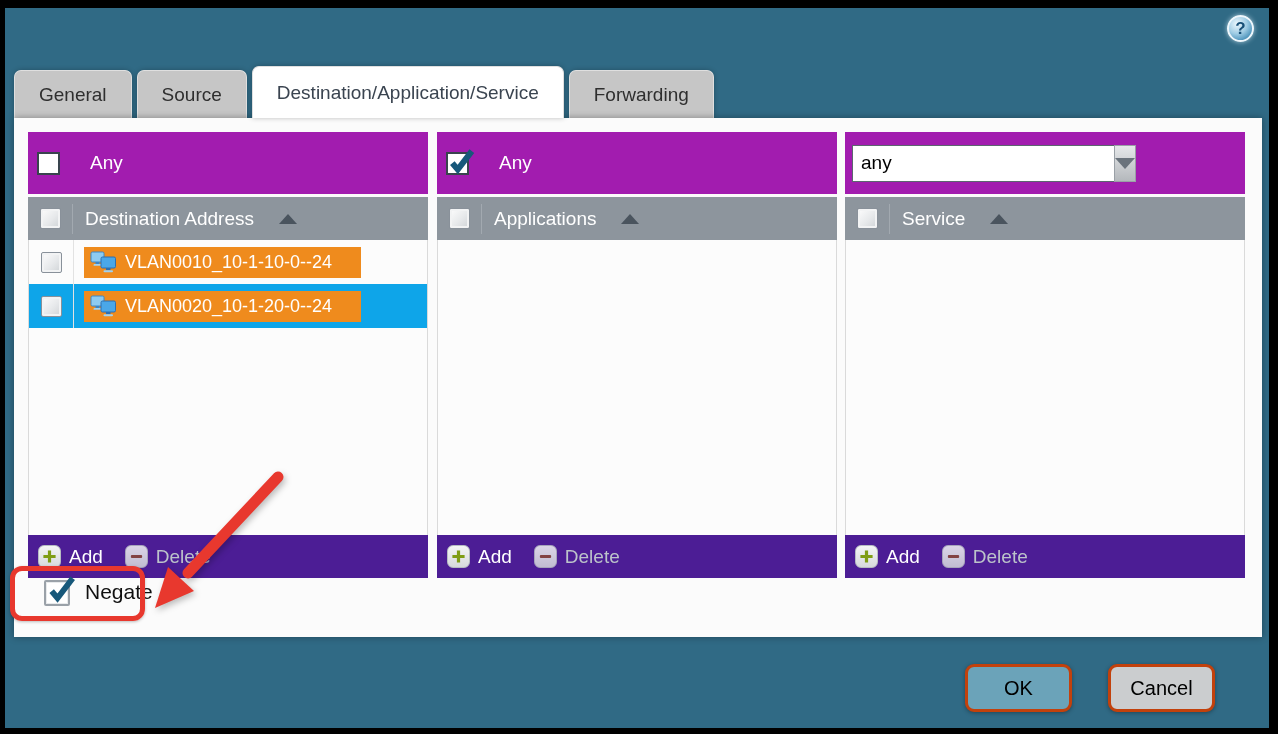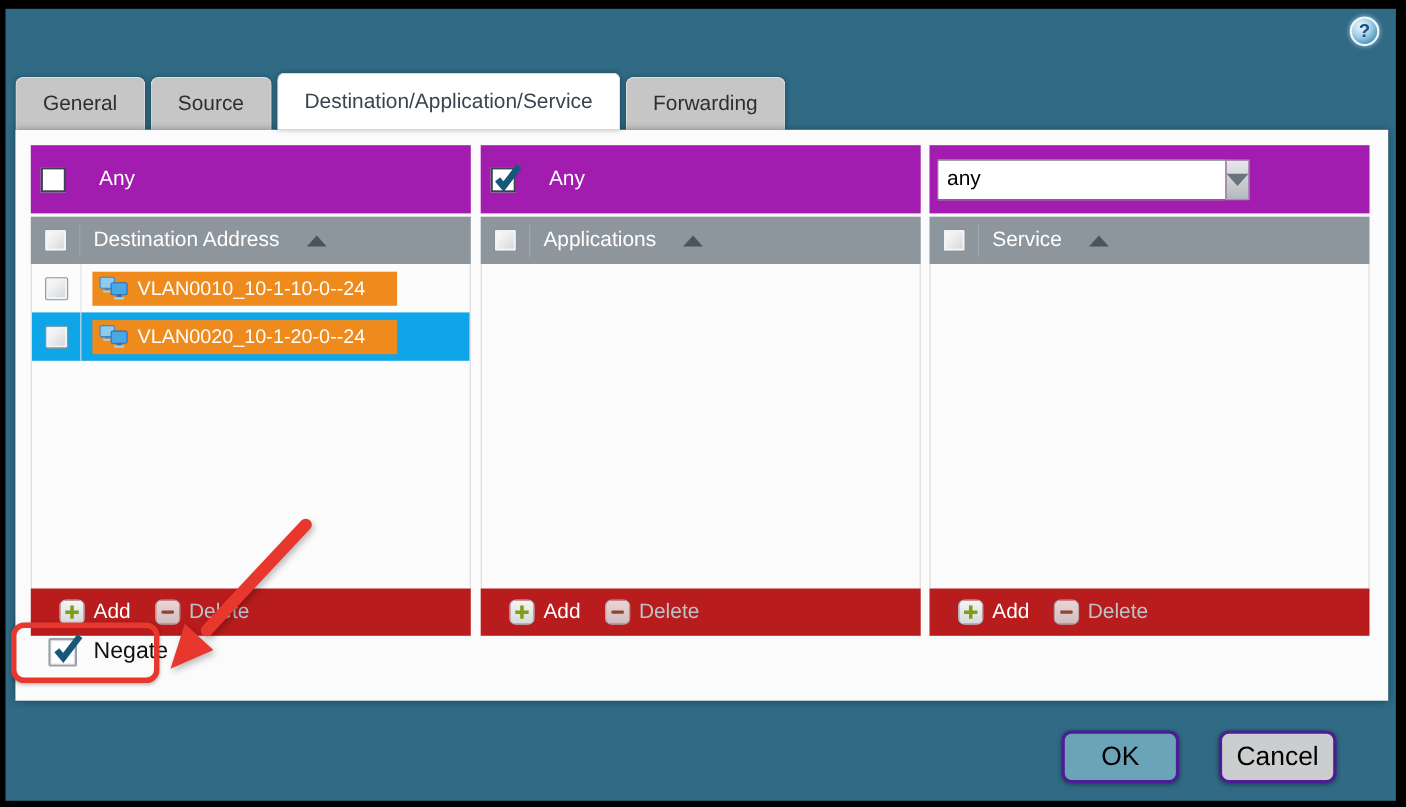--- a/index.html
+++ b/index.html
@@ -49,21 +49,21 @@
 
   .col-list { height:295px; background:#fcfcfc; border-left:1px solid #dadada; border-right:1px solid #dadada; overflow:hidden; }
   .list-row { height:44px; display:flex; align-items:center; }
   .list-row.alt { background:#0ea5e9; }
   .row-cb-cell { width:44px; display:flex; justify-content:center; flex:0 0 auto; }
   .row-content { border-left:1px solid #e2e2e2; height:100%; display:flex; align-items:center; padding-left:10px; flex:1; }
   .obj-tag { display:inline-flex; align-items:center; gap:8px; background:#ef8b1d; color:#fff;
     height:31px; padding:0 14px 0 6px; font-size:18px; min-width:277px; }
   .net-icon { width:27px; height:23px; flex:0 0 auto; }
 
-  .col-footer { height:43px; background:#b91c1c; display:flex; align-items:center; padding-left:26px; gap:8px; }
+  .col-footer { height:43px; background:#4c1d95; display:flex; align-items:center; padding-left:10px; gap:8px; }
   .icon-btn { width:23px; height:23px; border-radius:6px; border:1px solid #b6bcc2;
     background:linear-gradient(#f4f5f6,#d6d9dc); display:grid; place-items:center; flex:0 0 auto; }
   .icon-btn svg { width:15px; height:15px; }
   .ftr-label { font-size:19px; color:#fff; margin-right:14px; cursor:pointer; }
   .ftr-label.disabled { color:#bcc3ca; cursor:default; }
 
   
   .dd { display:flex; height:37px; width:261px; margin-left:-2px; }
   .dd input { flex:1; border:1px solid #5c666f; border-right:none; font-size:19px; padding:0 8px;
     color:#000; background:#fff; font-family:"Liberation Sans", sans-serif; outline:none; }
@@ -79,22 +79,22 @@
   .cb-negate svg { position:absolute; left:1px; top:-6px; width:28px; height:28px; overflow:visible; }
   .negate-label { font-size:21px; color:#101010; }
 
   
   .red-rect { position:absolute; left:10px; top:566px; width:135px; height:55px;
     border:5px solid #e8382e; border-radius:12px; z-index:6; box-shadow:0 1px 3px rgba(0,0,0,.25); }
   .arrow-svg { position:absolute; left:0; top:0; width:1278px; height:734px; z-index:7;
     pointer-events:none; filter:drop-shadow(2px 3px 3px rgba(0,0,0,.25)); }
 
   
-  .btn { position:absolute; top:664px; width:107px; height:48px; border:3px solid #4c1d95; border-radius:9px;
-    font-size:24px; color:#000; display:grid; place-items:center; cursor:pointer;
+  .btn { position:absolute; top:664px; width:107px; height:48px; border:3px solid #c2410c; border-radius:9px;
+    font-size:20px; color:#000; display:grid; place-items:center; cursor:pointer;
     font-family:"Liberation Sans", sans-serif; box-shadow:0 1px 4px rgba(0,0,0,.35); }
   .btn-ok { left:965px; background:#6ba3b9; }
   .btn-cancel { left:1108px; background:#cbcdcf; }
 </style>
 </head>
 <body>
 
 <div class="stage">
   <div class="dialog-bg"></div>
 

